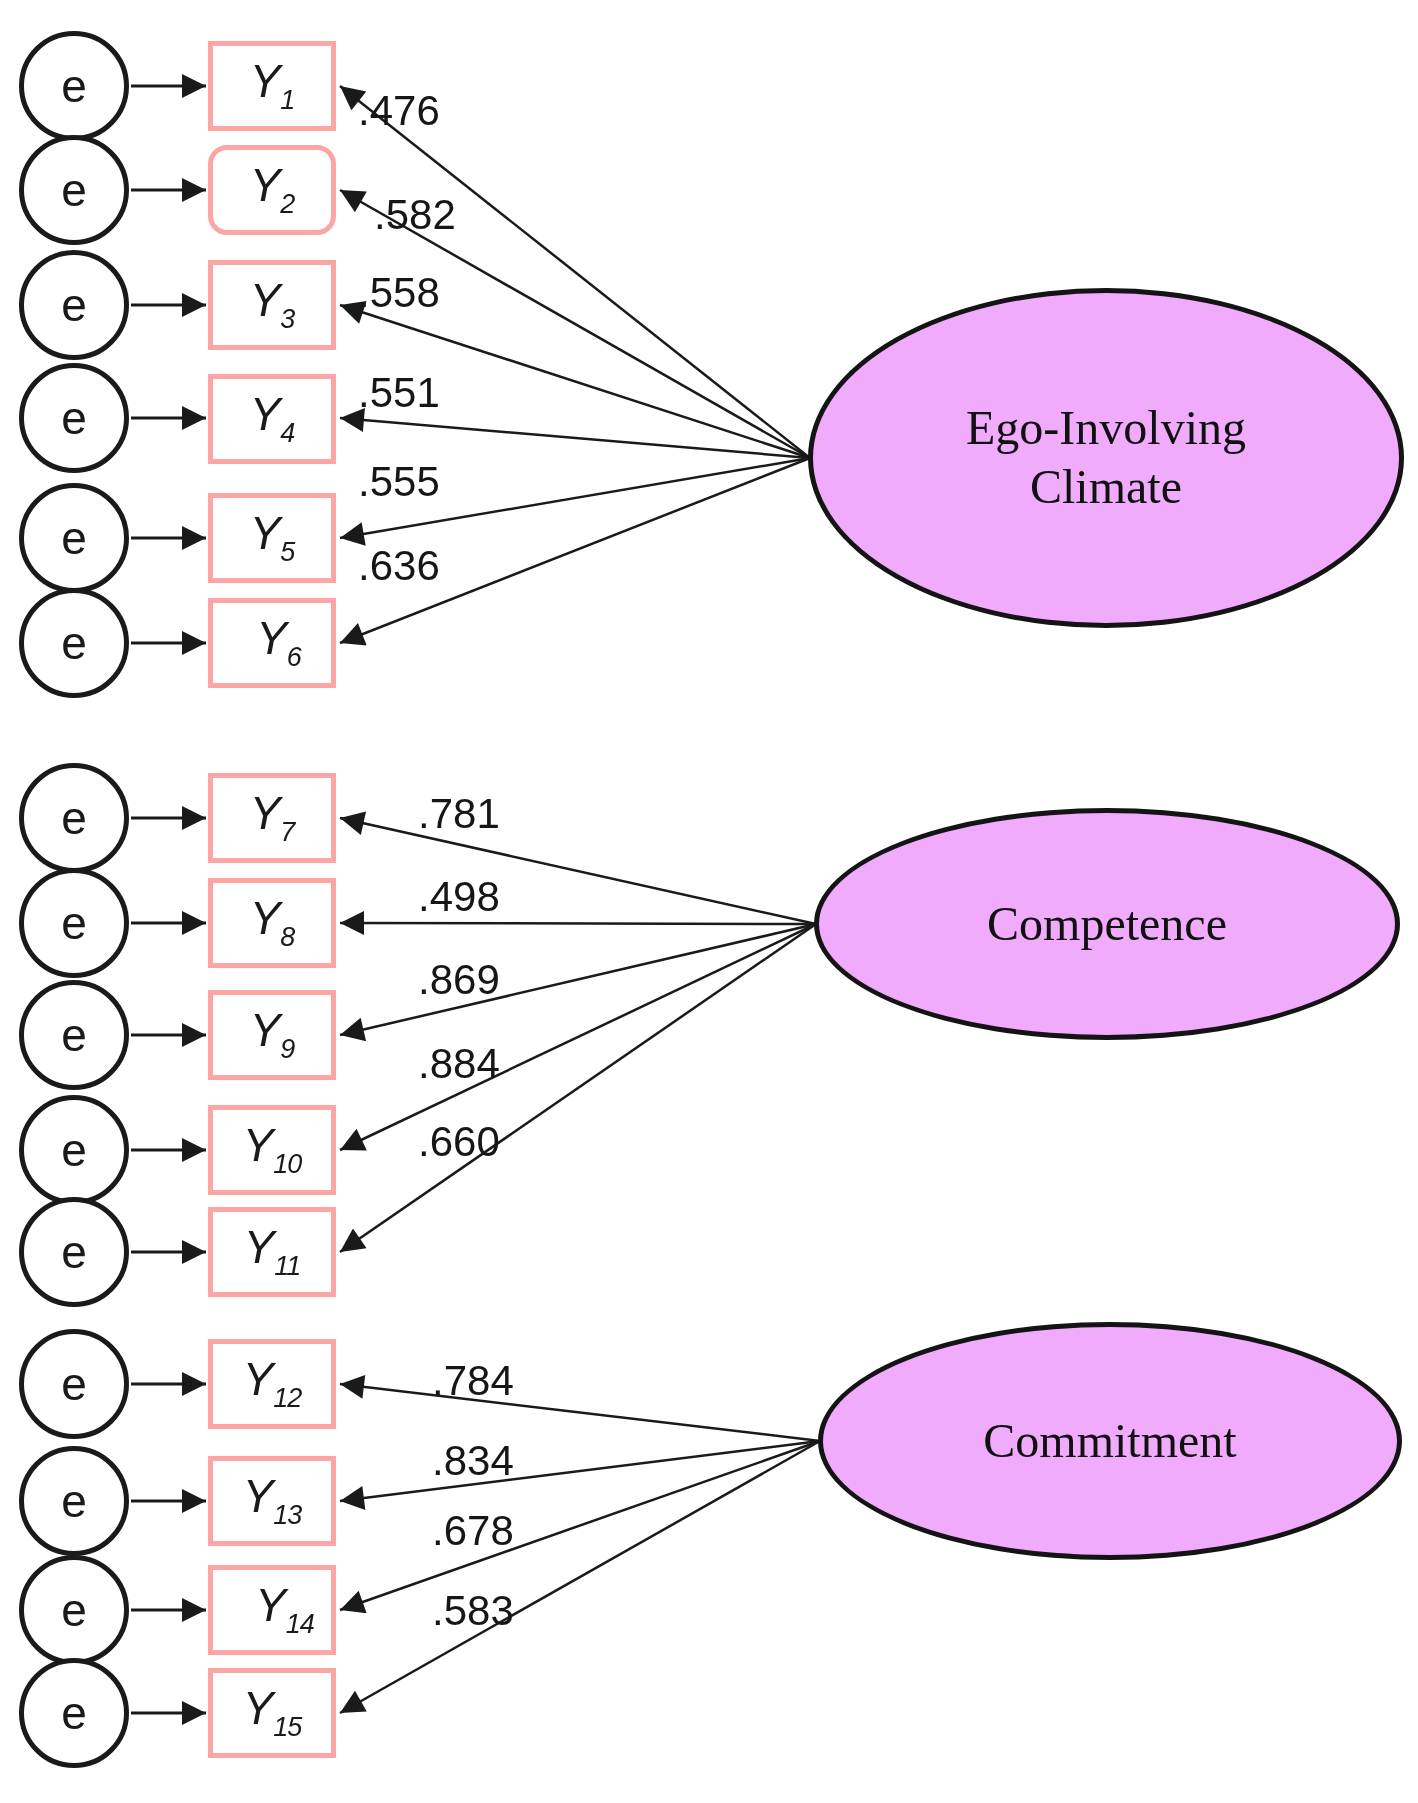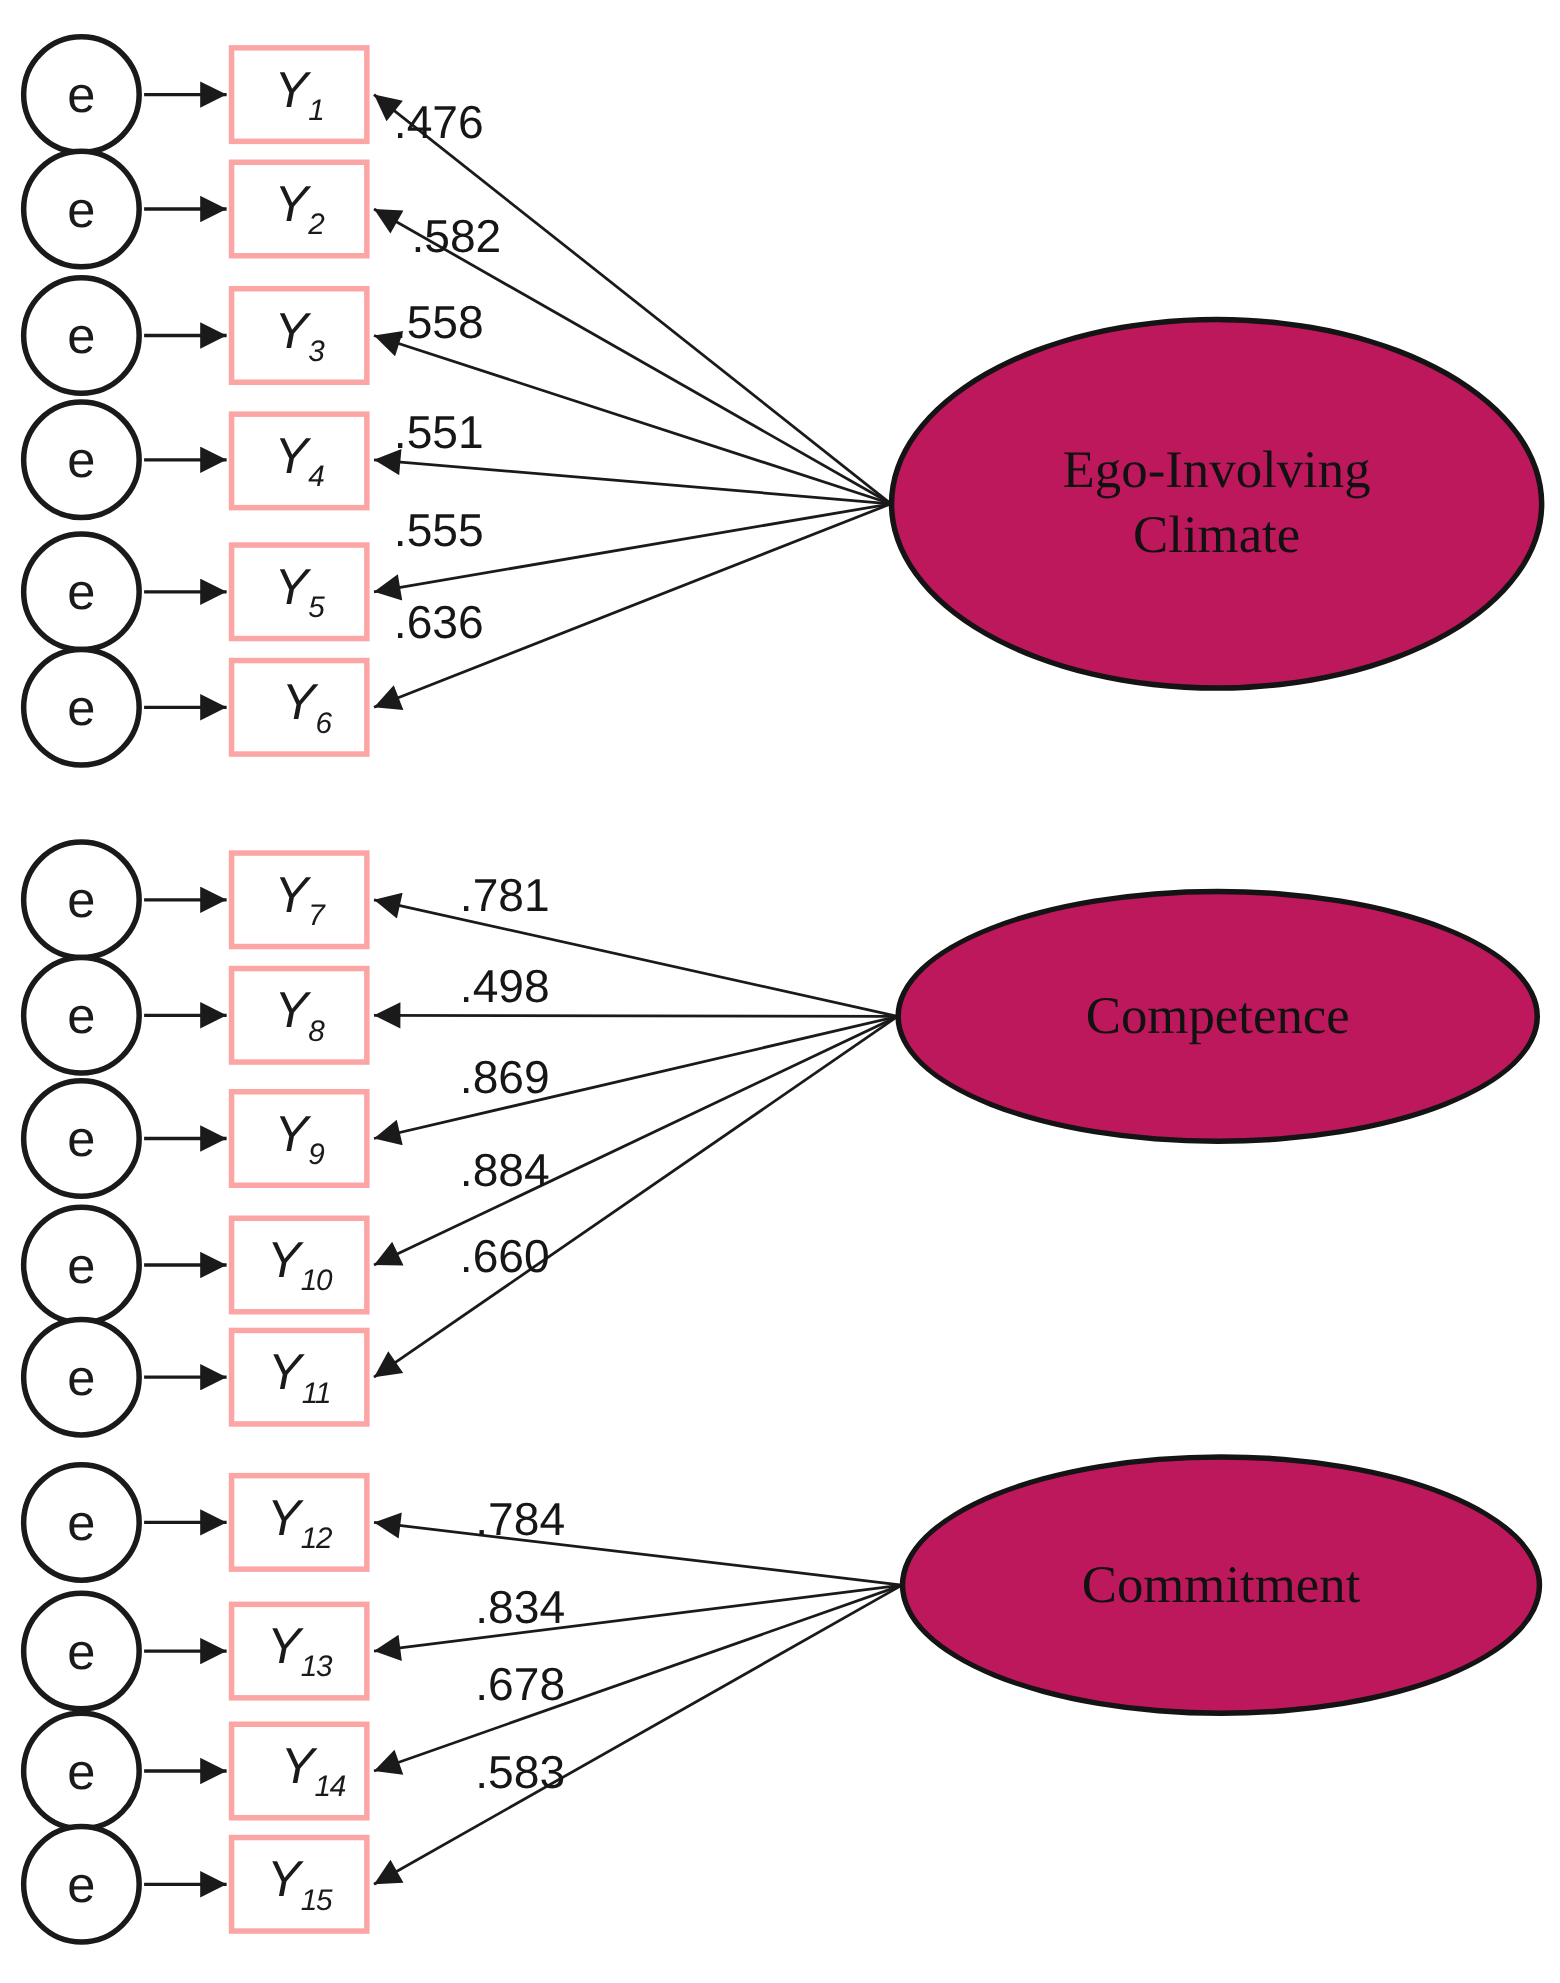--- a/index.html
+++ b/index.html
@@ -16,21 +16,21 @@
   .elabel{font-size:46px;line-height:1;color:#1a1a1a;}
   .ybox{
     width:128px;height:90px;border:5px solid #fca5a5;background:#ffffff;
   }
   .ylab{font-style:italic;font-size:46px;line-height:1;white-space:nowrap;}
   .ysub{font-size:27px;font-style:italic;vertical-align:-12px;letter-spacing:-1px;}
   .loading{
     position:absolute;font-size:42px;line-height:42px;white-space:nowrap;color:#161616;
   }
   .factor{
-    border:5px solid #141414;border-radius:50%;background:#be185d;
+    border:5px solid #141414;border-radius:50%;background:#f0abfc;
   }
   .fname{
     font-family:"Liberation Serif",serif;font-size:48px;line-height:1.22;
     text-align:center;white-space:pre-line;color:#111;
   }
 </style>
 </head>
 <body>
 
 <div id="stage">
@@ -81,21 +81,21 @@
       <div class="node ecircle" style="left: 19px; top: 31px;">
         <span class="elabel">e</span>
       </div>
       <div class="node ybox" style="left: 208px; top: 41px;">
         <span class="ylab"><span>Y</span><sub class="ysub">1</sub></span>
       </div>
       <div class="loading" style="left: 358px; top: 90px; text-align: right;">.476</div>
       <div class="node ecircle" style="left: 19px; top: 135px;">
         <span class="elabel">e</span>
       </div>
-      <div class="node ybox" style="left: 208px; top: 145px;">
+      <div class="node ybox" style="left: 208px; top: 145px; border-radius: 19px;">
         <span class="ylab"><span>Y</span><sub class="ysub">2</sub></span>
       </div>
       <div class="loading" style="left: 358px; top: 194px; margin-left: 16px;">.582</div>
       <div class="node ecircle" style="left: 19px; top: 250px;">
         <span class="elabel">e</span>
       </div>
       <div class="node ybox" style="left: 208px; top: 260px;">
         <span class="ylab"><span>Y</span><sub class="ysub">3</sub></span>
       </div>
       <div class="loading" style="left: 358px; top: 272px; text-align: right;">.558</div>

